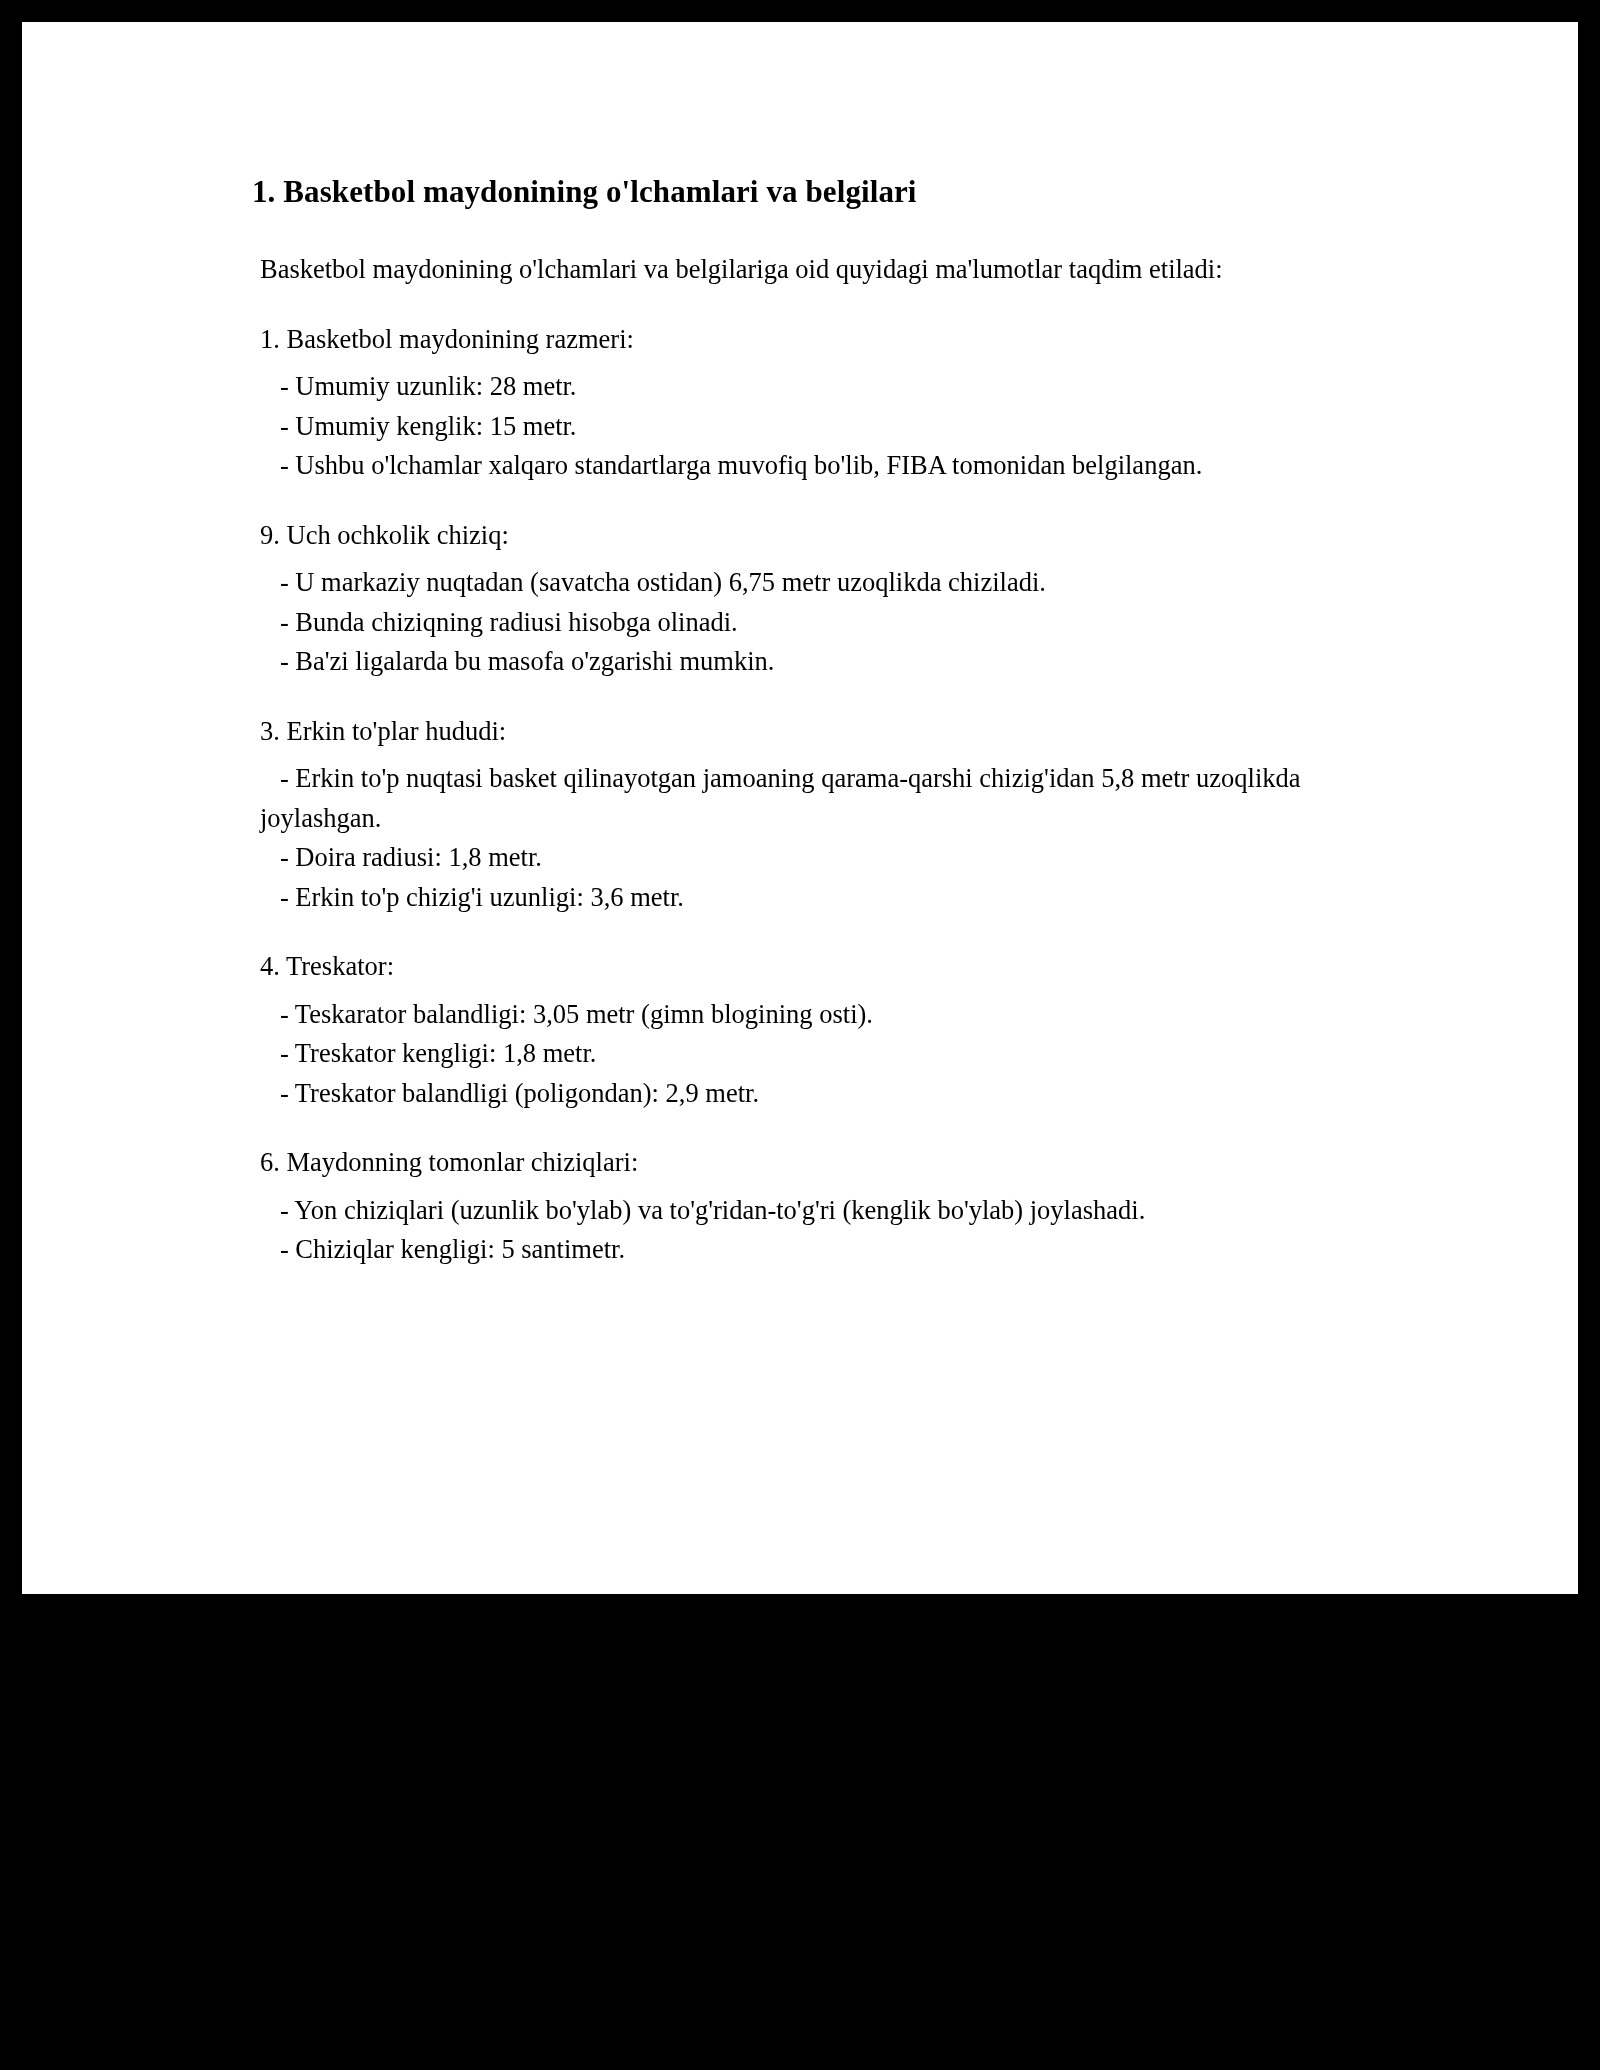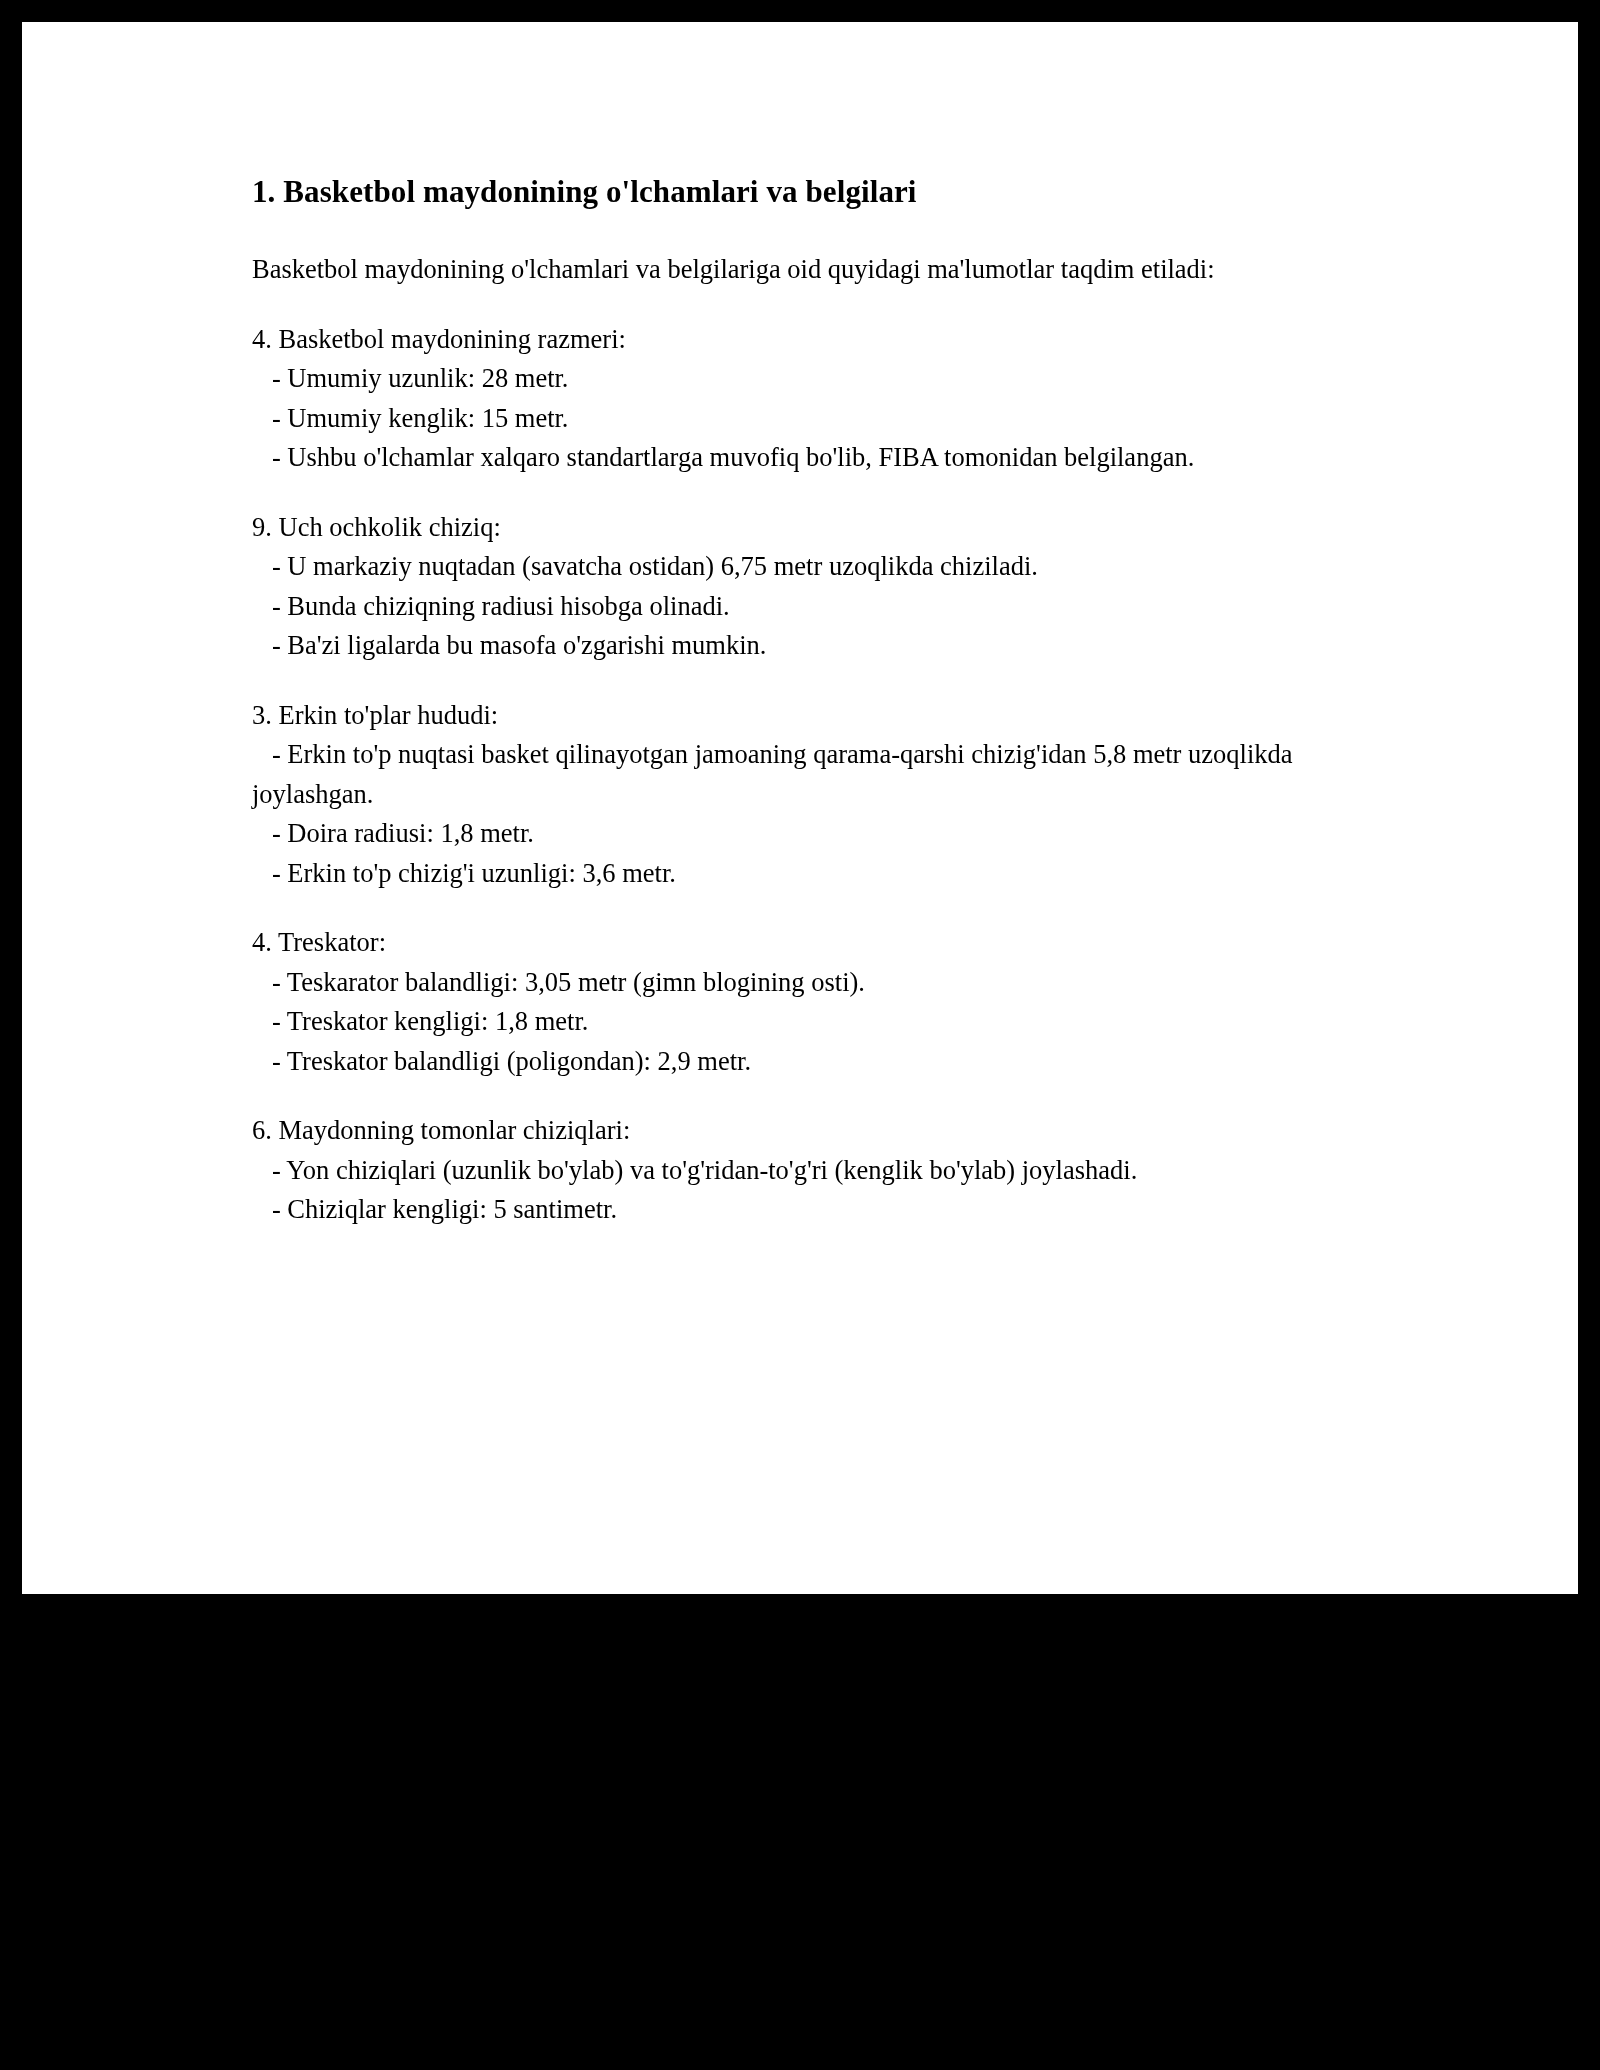--- a/index.html
+++ b/index.html
@@ -36,21 +36,21 @@
     font-weight: bold;
     color: #000000;
     margin: 0 0 38px 0;
     letter-spacing: 0.1px;
     line-height: 1.3;
   }
   .para {
     font-size: 26.5px;
     line-height: 1.49;
     color: #000000;
-    margin: 0;
+    margin: 8px;
     white-space: pre-wrap;
   }
   .block {
     margin-bottom: 30px;
   }
   .block:last-child {
     margin-bottom: 0;
   }
 </style>
 </head>
@@ -59,21 +59,21 @@
 <div class="page-frame">
   <div class="page">
 
     <h1 class="doc-title">1. Basketbol maydonining o'lchamlari va belgilari</h1>
 
     <div class="block">
       <p class="para">Basketbol maydonining o'lchamlari va belgilariga oid quyidagi ma'lumotlar taqdim etiladi:</p>
     </div>
 
     <div class="block">
-      <p class="para">4. Basketbol maydonining razmeri:</p>
+      <p class="para">1. Basketbol maydonining razmeri:</p>
       <p class="para">   - Umumiy uzunlik: 28 metr.
    - Umumiy kenglik: 15 metr.
    - Ushbu o'lchamlar xalqaro standartlarga muvofiq bo'lib, FIBA tomonidan belgilangan.</p>
     </div>
 
     <div class="block">
       <p class="para">9. Uch ochkolik chiziq:</p>
       <p class="para">   - U markaziy nuqtadan (savatcha ostidan) 6,75 metr uzoqlikda chiziladi.
    - Bunda chiziqning radiusi hisobga olinadi.
    - Ba'zi ligalarda bu masofa o'zgarishi mumkin.</p>

